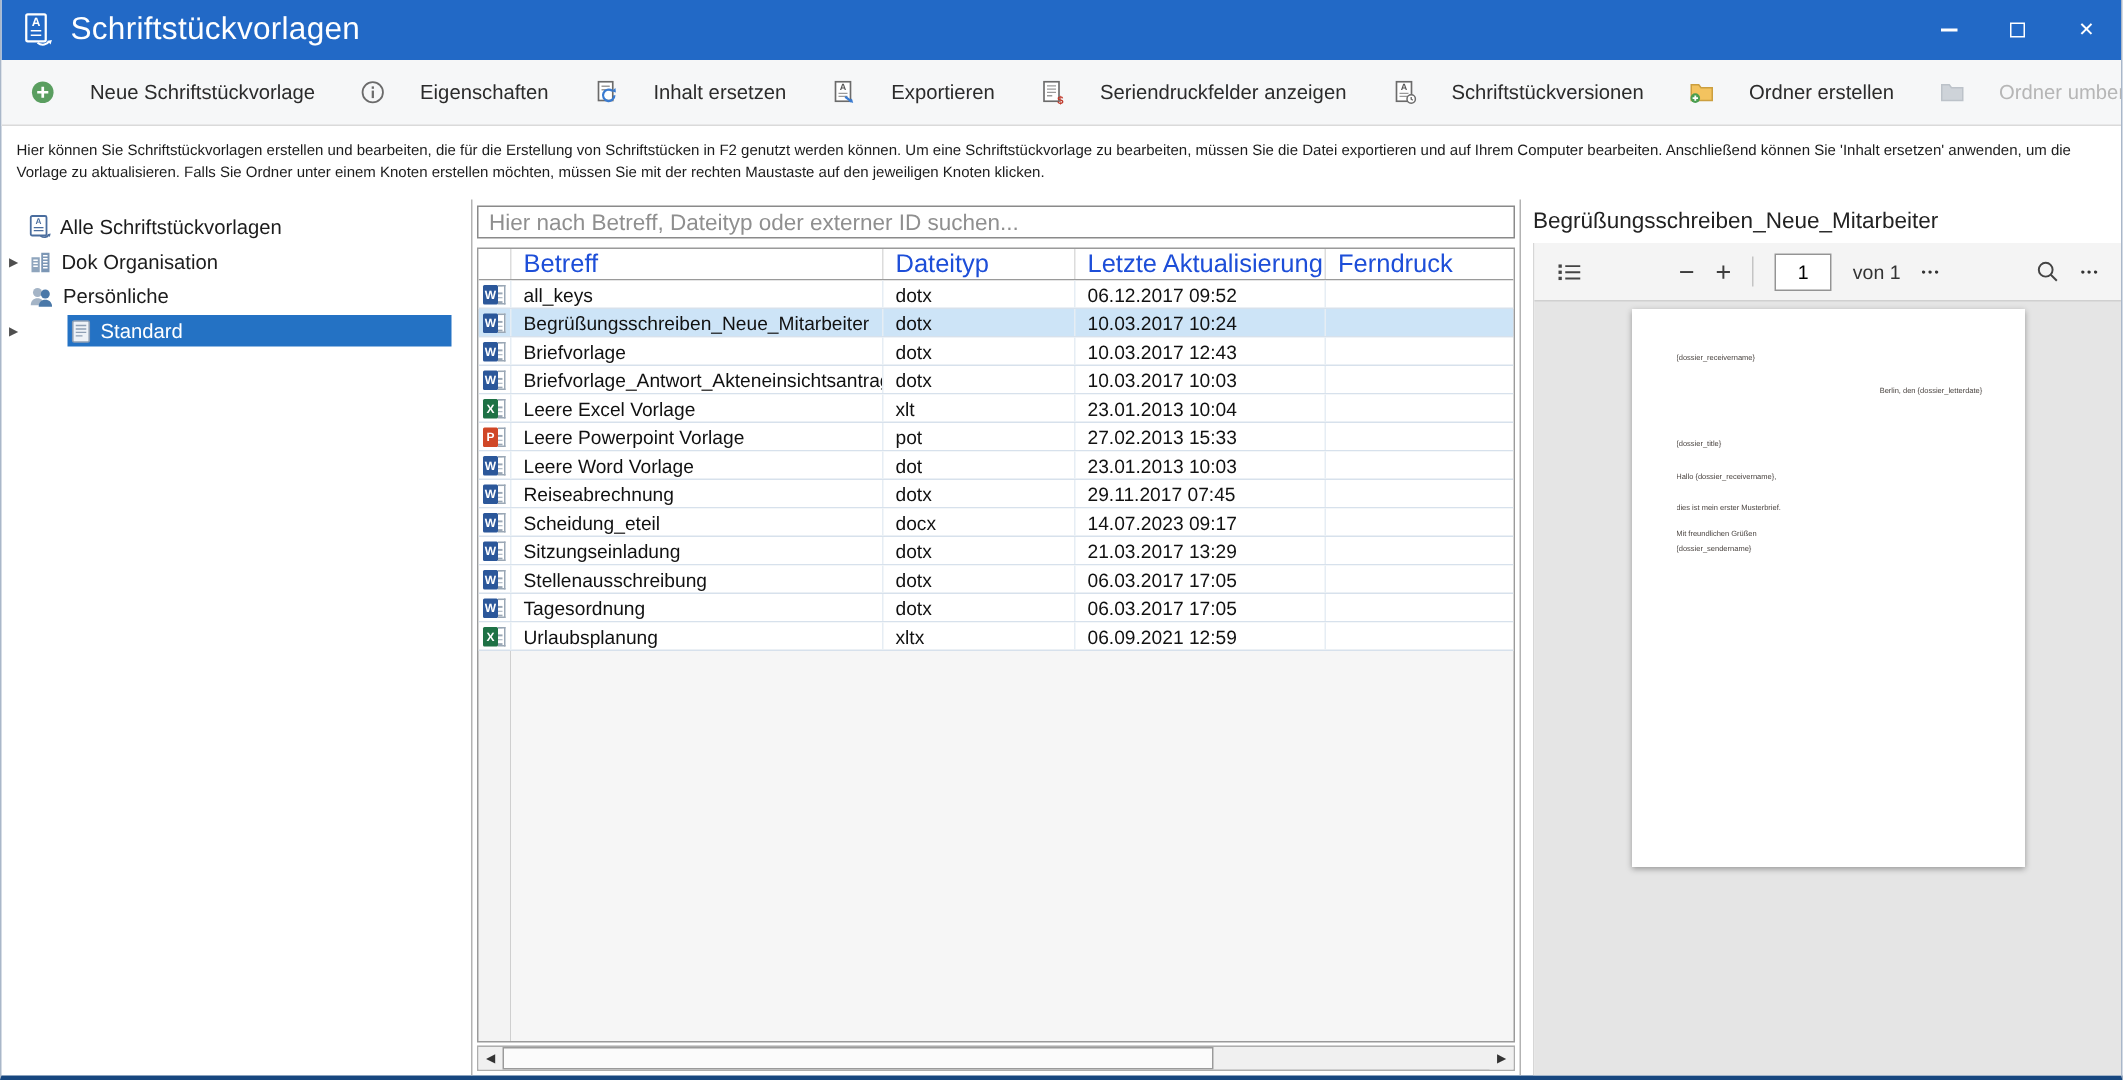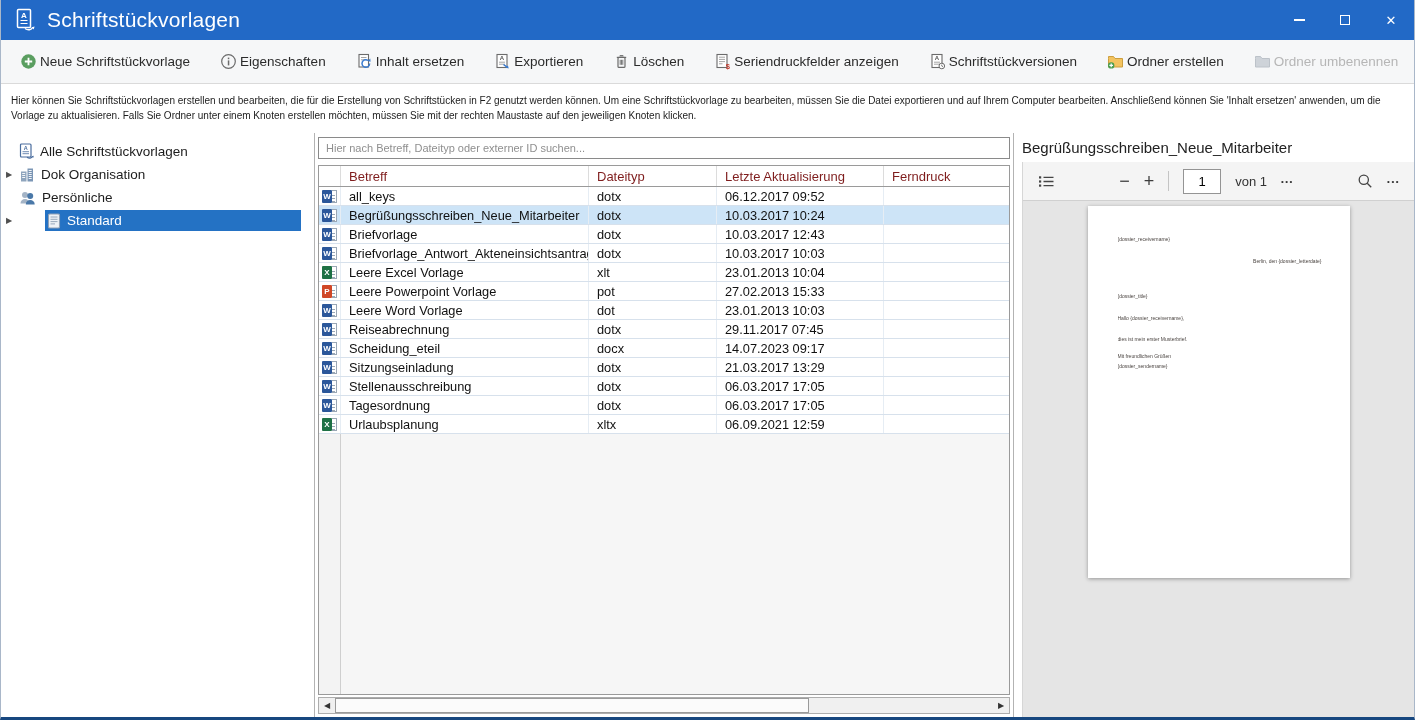--- a/index.html
+++ b/index.html
@@ -16,48 +16,48 @@
   .tb-icon { margin:0 12px 0 14px; display:flex; }
   .tb-title { color:#fff; font-size:21px; font-weight:400; letter-spacing:.2px; }
   .tb-spacer { flex:1; }
   .win-btn { width:46px; height:40px; display:flex; align-items:center; justify-content:center; cursor:default; }
   .glyph-min { width:11px; height:2px; background:#fff; }
   .glyph-max { width:10px; height:10px; border:1.5px solid #fff; }
   .glyph-close::before { content:"✕"; color:#fff; font-size:13px; }
   
   .toolbar { height:44px; flex:0 0 44px; background:#f6f7f8; border-bottom:1px solid #dadada;
              display:flex; align-items:center; padding:0 4px; }
-  .tool-btn { display:flex; align-items:center; gap:3px; padding:12px 15px; height:100%;
+  .tool-btn { display:flex; align-items:center; gap:23px; padding:12px 15px; height:100%;
               font-size:13.5px; color:#2b2b2b; white-space:nowrap; cursor:default; }
   .tool-btn.disabled { color:#b6b6b6; }
   .tool-btn svg { flex:0 0 auto; }
   
   .description { padding:9px 12px 10px 10px; font-size:10px; line-height:1.5; color:#1c1c1c; }
   
   .content { flex:1; display:flex; min-height:0; }
   
   .tree { width:314px; flex:0 0 314px; border-right:1px solid #b3b3b3; padding-top:7px; }
   .tree-item { display:flex; align-items:center; height:23px; font-size:13.5px; }
   .tw { width:16px; display:flex; justify-content:center; flex:0 0 16px; }
   .tw.has-arrow::before { content:"▶"; font-size:8px; color:#4f4f4f; }
   .ti-body { display:flex; align-items:center; gap:6px; flex:1; height:21px; padding-left:2px; margin-right:13px;text-align:center; }
   .tree-item.selected .ti-body { background:#2472c4; color:#fff;margin-left:28px; }
   
   .middle { width:699px; flex:0 0 699px; border-right:1px solid #b3b3b3;
             display:flex; flex-direction:column; padding:4px 3px 3px 3px; }
-  .search-input { height:22px; border:1px solid #8a8a8a; font-size:11px; padding:0 7px;
+  .search-input { height:22px; border:1px solid #8a8a8a; font-size:15px; padding:0 7px;
                   font-family:"Liberation Sans","DejaVu Sans",sans-serif; color:#222; outline:none; }
   .search-input::placeholder { color:#8f8f8f; }
   .table-wrap { flex:1; margin-top:6px; border:1px solid #9a9a9a; display:flex; flex-direction:column;
                 min-height:0; overflow:hidden;
                 background:
                   linear-gradient(to right, #f3f3f3 0 21px, #cfcfcf 21px 22px, #f6f6f6 22px); }
   .thead { display:grid; grid-template-columns:22px 248px 128px 167px 1fr; height:21px;
            background:#fff; border-bottom:1px solid #9a9a9a; flex:0 0 21px; }
-  .th { display:flex; align-items:center; padding-left:8px; font-size:13px; color:#7f1d1d;
+  .th { display:flex; align-items:center; padding-left:8px; font-size:17px; color:#1d4ed8;
         border-right:1px solid #dcdcdc; overflow:hidden; white-space:nowrap; }
   .th:last-child { border-right:none; }
   .trow { display:grid; grid-template-columns:22px 248px 128px 167px 1fr; height:19px;
           background:#fff; border-bottom:1px solid #d7e1ec; }
   .trow.selected { background:#cde4f7; }
   .td { display:flex; align-items:center; padding-left:8px; font-size:12.8px; color:#111;
         border-right:1px solid #e6edf4; overflow:hidden; white-space:nowrap; }
   .td:last-child { border-right:none; }
   .td.icon-cell { padding-left:3px; }
   
@@ -161,29 +161,20 @@
     <svg width="17" height="17" viewBox="0 0 17 17">
       <rect x="3" y="1.5" width="10" height="13" fill="#fff" stroke="#6b6b6b" stroke-width="1.1"></rect>
       <text x="8" y="7.3" font-size="6" font-weight="bold" fill="#555" text-anchor="middle" font-family="Liberation Sans, sans-serif">A</text>
       <path d="M5 9.2h6M5 11.2h6" stroke="#9a9a9a" stroke-width=".9"></path>
       <path d="M9.5 11.5l4.2 3.2" stroke="#3a7bd0" stroke-width="1.5"></path>
       <path d="M14.8 15.6l-.9-3-2 2z" fill="#3a7bd0"></path>
     </svg>
     <span>Exportieren</span>
   </div>
 
-  <div class="tool-btn">
-    <svg width="17" height="17" viewBox="0 0 17 17">
-      <path d="M3.8 4.4h9.4" stroke="#6b6b6b" stroke-width="1.2"></path>
-      <path d="M6.7 2.7h3.6" stroke="#6b6b6b" stroke-width="1.2"></path>
-      <rect x="5" y="4.4" width="7" height="10" rx="1" fill="none" stroke="#6b6b6b" stroke-width="1.2"></rect>
-      <path d="M7.2 6.8v5M8.5 6.8v5M9.8 6.8v5" stroke="#6b6b6b" stroke-width=".9"></path>
-    </svg>
-    <span>Löschen</span>
-  </div>
 
   <div class="tool-btn">
     <svg width="17" height="17" viewBox="0 0 17 17">
       <rect x="3" y="1.5" width="10" height="13" fill="#fff" stroke="#6b6b6b" stroke-width="1.1"></rect>
       <path d="M5 4.2h6M5 6.4h6M5 8.6h6M5 10.8h3.5" stroke="#9a9a9a" stroke-width=".9"></path>
       <text x="11.8" y="16" font-size="7.5" font-weight="bold" fill="#c0392b" font-family="Liberation Sans, sans-serif">$</text>
     </svg>
     <span>Seriendruckfelder anzeigen</span>
   </div>
 

